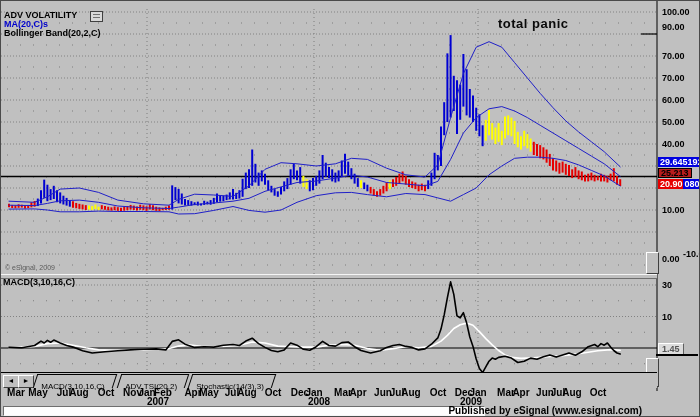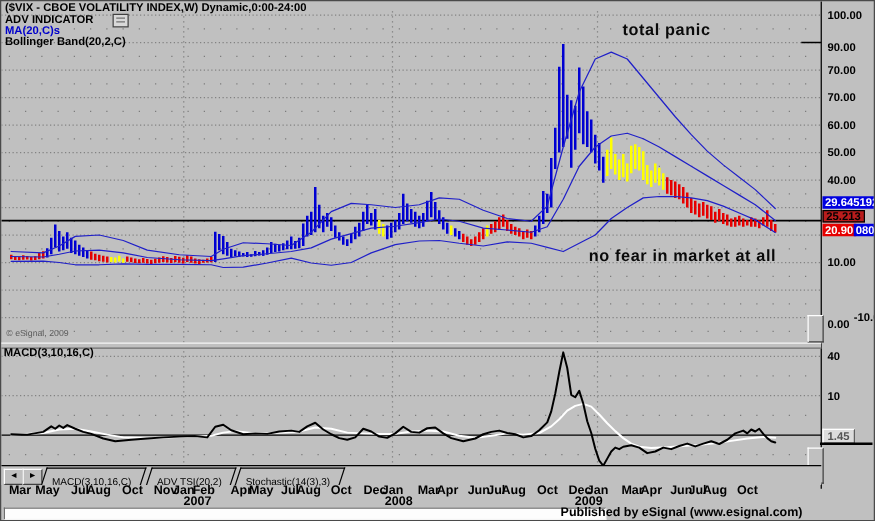--- a/index.html
+++ b/index.html
@@ -266,48 +266,46 @@
       <line x1="619.2" y1="178.20000000000002" x2="619.2" y2="185.02" stroke="#e60000" stroke-width="2"></line>
       <polyline points="8.0,200.2 33.6,201.3 46.4,195.8 59.2,188.1 78.4,187.0 97.6,191.4 116.8,199.1 142.4,202.8 168.0,204.2 177.6,198.4 193.6,193.2 212.8,194.0 232.0,195.4 248.0,184.8 264.0,168.3 280.0,161.7 296.0,162.8 315.2,165.0 334.4,162.8 350.4,157.3 366.4,158.4 385.6,167.2 404.8,173.8 424.0,176.0 436.8,163.9 449.6,116.6 462.4,72.6 475.2,46.2 488.0,40.7 500.8,46.2 513.6,61.6 526.4,77.0 539.2,92.4 552.0,106.7 564.8,119.9 577.6,130.9 590.4,140.8 603.2,150.7 619.2,165.8" fill="none" stroke="#2020c8" stroke-width="1" stroke-linejoin="round" stroke-linecap="round"></polyline>
       <polyline points="8.0,204.2 33.6,204.6 46.4,202.4 59.2,199.8 78.4,199.1 97.6,201.3 116.8,205.0 142.4,206.8 168.0,207.5 177.6,206.1 193.6,203.5 212.8,202.0 232.0,200.2 248.0,197.3 264.0,190.3 280.0,185.9 296.0,181.5 315.2,180.0 334.4,177.1 350.4,174.2 366.4,176.0 385.6,181.5 404.8,183.0 424.0,184.8 436.8,180.4 449.6,158.4 462.4,132.0 475.2,116.6 488.0,107.8 500.8,105.6 513.6,110.0 526.4,116.6 539.2,124.3 552.0,132.0 564.8,139.7 577.6,147.4 590.4,155.1 603.2,162.8 619.2,175.4" fill="none" stroke="#2020c8" stroke-width="1" stroke-linejoin="round" stroke-linecap="round"></polyline>
       <polyline points="8.0,208.1 33.6,207.9 46.4,209.0 59.2,210.8 78.4,210.8 97.6,210.1 116.8,210.5 142.4,210.5 168.0,210.8 177.6,213.0 193.6,212.7 212.8,209.4 232.0,205.5 248.0,209.4 264.0,211.2 280.0,209.0 296.0,201.3 315.2,194.7 334.4,191.8 350.4,191.4 366.4,193.6 385.6,195.8 404.8,192.5 424.0,193.6 436.8,196.9 449.6,200.2 462.4,193.6 475.2,187.0 488.0,173.8 500.8,165.0 513.6,157.3 526.4,156.2 539.2,156.2 552.0,157.3 564.8,159.5 577.6,163.9 590.4,169.4 603.2,174.9 619.2,185.0" fill="none" stroke="#2020c8" stroke-width="1" stroke-linejoin="round" stroke-linecap="round"></polyline>
       <line x1="0" y1="347" x2="656" y2="347" stroke="#000" stroke-width="1"></line>
       <polyline points="8.0,346.7 33.6,345.4 46.4,342.6 59.2,342.0 72.0,344.2 84.8,346.7 97.6,348.9 116.8,349.5 136.0,348.9 155.2,348.3 168.0,347.6 177.6,345.1 187.2,343.9 200.0,345.4 212.8,345.7 225.6,345.1 238.4,344.2 251.2,341.0 264.0,342.0 276.8,345.1 289.6,345.7 302.4,346.1 315.2,346.1 328.0,344.2 340.8,343.5 353.6,344.2 366.4,347.6 379.2,349.2 392.0,347.6 404.8,345.7 417.6,346.7 430.4,345.4 440.0,340.1 446.4,334.4 452.8,327.5 459.2,323.7 465.6,322.1 472.0,324.3 478.4,330.6 484.8,337.6 491.2,343.9 497.6,349.5 504.0,353.9 510.4,356.4 520.0,357.4 532.8,356.8 545.6,355.8 558.4,354.9 571.2,353.6 584.0,351.7 596.8,349.8 609.6,348.6 619.2,349.2" fill="none" stroke="#ffffff" stroke-width="1.6" stroke-linejoin="round" stroke-linecap="round"></polyline>
       <polyline points="8.0,346.4 20.8,346.7 33.6,344.5 40.0,340.1 43.2,342.0 46.4,339.4 49.6,341.3 52.8,339.1 59.2,342.0 65.6,344.5 72.0,346.1 81.6,349.8 91.2,352.0 104.0,350.8 116.8,349.8 129.6,348.9 142.4,348.3 155.2,347.9 164.8,348.9 171.2,340.4 177.6,338.8 184.0,343.2 193.6,346.4 203.2,345.7 212.8,346.1 222.4,344.2 232.0,343.5 238.4,344.5 244.8,340.1 251.2,337.2 257.6,342.6 264.0,346.4 270.4,349.5 276.8,350.8 283.2,348.9 289.6,342.0 296.0,344.2 302.4,348.3 308.8,349.2 315.2,345.7 321.6,340.4 328.0,344.5 334.4,345.1 340.8,341.6 347.2,341.0 353.6,345.7 360.0,349.5 369.6,352.0 379.2,349.8 385.6,346.4 392.0,344.5 398.4,343.5 404.8,345.4 411.2,346.4 417.6,348.9 424.0,347.9 430.4,343.2 436.8,336.9 440.0,328.1 443.2,313.9 446.4,296.6 449.6,280.9 452.8,293.4 456.0,314.9 459.2,316.8 462.4,311.7 465.6,321.8 468.8,336.0 472.0,345.4 475.2,358.0 478.4,367.5 481.6,371.6 484.8,365.9 488.0,360.2 491.2,357.1 494.4,358.3 497.6,356.4 504.0,355.2 510.4,357.1 516.8,361.5 523.2,360.2 529.6,357.1 536.0,358.3 542.4,355.8 548.8,353.9 555.2,356.1 561.6,353.9 568.0,352.0 574.4,354.2 580.8,350.8 587.2,345.7 593.6,343.5 596.8,345.7 600.0,342.6 603.2,344.2 606.4,342.0 609.6,346.1 612.8,349.5 616.0,352.0 619.2,353.0" fill="none" stroke="#000000" stroke-width="1.6" stroke-linejoin="round" stroke-linecap="round"></polyline>
       <line x1="656" y1="0" x2="656" y2="390" stroke="#000" stroke-width="1"></line>
     </svg>
 
-  <div class="t" style="left:3px;top:1px;">($VIX - CBOE VOLATILITY INDEX,W) Dynamic,0:00-24:00</div>
-  <div class="t" style="left:3px;top:10px;">ADV INDICATOR</div>
+  <div class="t" style="left:3px;top:10px;">ADV VOLATILITY</div>
   <div id="ind-icon">
       <i></i>
       <i></i>
     </div>
   <div class="t blue" style="left:3px;top:19px;">MA(20,C)s</div>
   <div class="t" style="left:3px;top:28px;">Bollinger Band(20,2,C)</div>
 
   <div class="anno" style="left:497px;top:15px;">total panic</div>
-  <div class="anno" style="left:470px;top:196px;">no fear in market at all</div>
   <div class="copy">© eSignal, 2009</div>
 
   <div id="divider"></div>
   <div class="t" style="left:2px;top:277px;">MACD(3,10,16,C)</div>
 
   <div id="axis-labels">
       <div class="ax" style="top: 7px;">100.00</div>
-      <div class="ax" style="top: 33px;">90.00</div>
+      <div class="ax" style="top: 22px;">90.00</div>
       <div class="ax" style="top: 51px;">70.00</div>
       <div class="ax" style="top: 73px;">70.00</div>
       <div class="ax" style="top: 95px;">60.00</div>
       <div class="ax" style="top: 117px;">50.00</div>
       <div class="ax" style="top: 139px;">40.00</div>
       <div class="ax" style="top: 205px;">10.00</div>
       <div class="ax" style="top: 227px; margin-top: 27px;">0.00</div>
       <div class="ax" style="top: 249px; margin-left: 21px;">-10.00</div>
-      <div class="ax" style="top: 280px;">40</div>
+      <div class="ax" style="top: 280px;">30</div>
       <div class="ax" style="top: 312px;">10</div>
     </div>
 
   <div class="val" style="top:156px;"><span class="vblue">29.645192</span></div>
   <div class="val" style="top:167px;"><span class="vwhite">25.213</span></div>
   <div class="val" style="top:178px;"><span class="vred">20.90</span><span class="vblue" style="margin-left:-2px;">0808</span></div>
   <div class="mval">1.45</div>
   <div class="mval-under"></div>
 
   <div class="handle" style="top:251px;height:20px;"></div>

